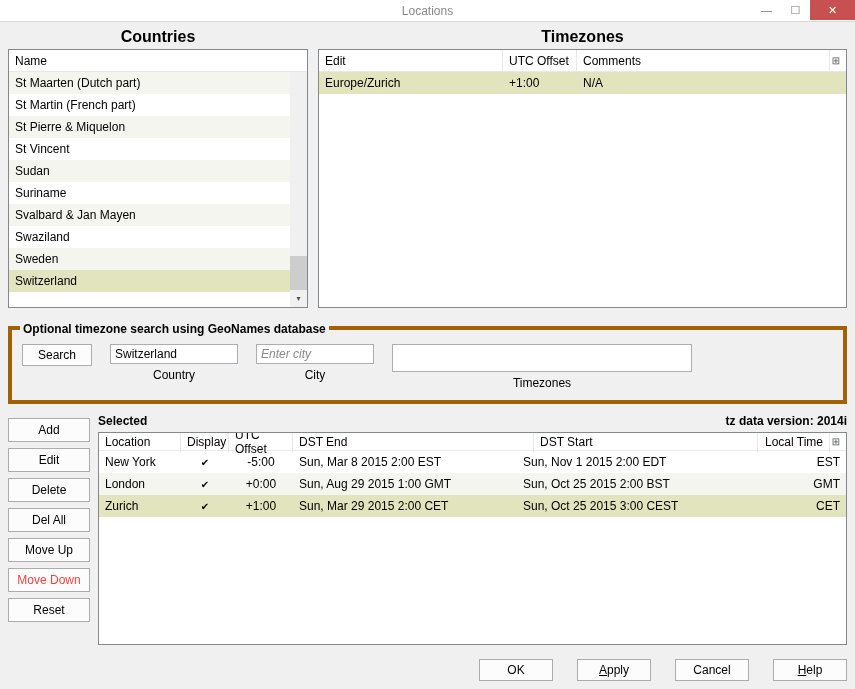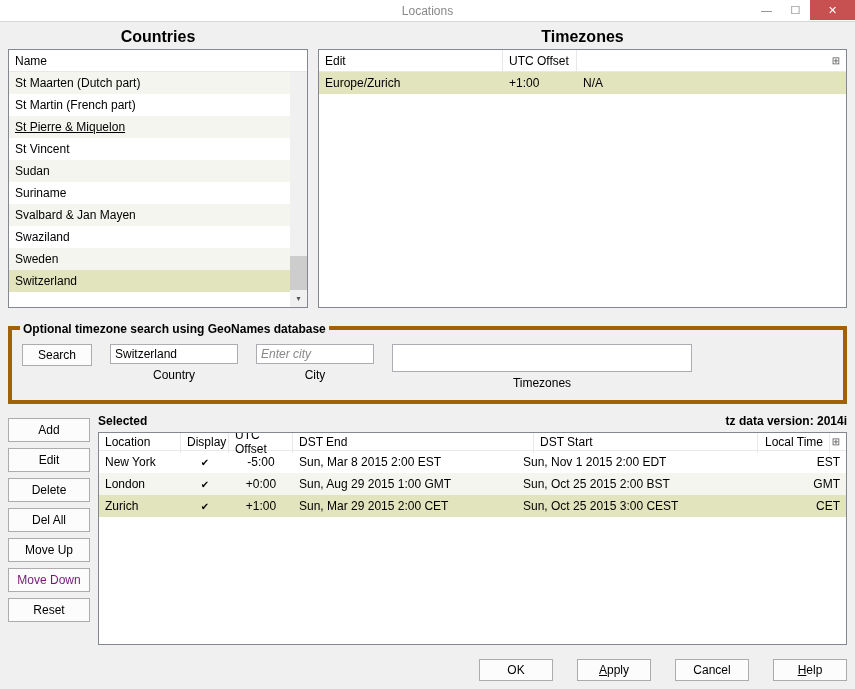--- a/index.html
+++ b/index.html
@@ -37,21 +37,21 @@
 .scrollbar-v { position: absolute; right: 0; top: 22px; bottom: 0; width: 17px; background: #f0f0f0; display: flex; flex-direction: column; }
 .scrollbar-v .thumb { background: #cdcdcd; height: 34px; margin-top: auto; }
 .scrollbar-v .arrow { height: 17px; display: flex; align-items: center; justify-content: center; font-size: 8px; color: #555; }
 
 .groupbox { border: 4px solid #a16207; position: relative; padding: 14px 10px 10px 10px; margin-top: 10px; }
 .groupbox .legend { position: absolute; top: -8px; left: 8px; background: #f0f0f0; padding: 0 3px; font-weight: bold; font-size: 12px; }
 
 .search-row { display: flex; gap: 18px; align-items: flex-start; }
 .search-col { display: flex; flex-direction: column; align-items: center; gap: 4px; }
 .btn { background: #fcfcfc; border: 1px solid #acacac; padding: 3px 12px; font-size: 12px; min-width: 70px; text-align: center; cursor: pointer; font-family: inherit; }
-.btn:disabled { color: #701a75; }
+.btn:disabled { color: #ef4444; }
 .input { border: 1px solid #abadb3; padding: 2px 4px; font-size: 12px; background: #fff; font-family: inherit; height: 20px; }
 .input::placeholder { color: #888; font-style: italic; }
 .tzbox { width: 300px; height: 28px; border: 1px solid #abadb3; background: #fff; }
 
 .bottom-row { display: flex; gap: 8px; flex: 1; min-height: 0; }
 .side-buttons { display: flex; flex-direction: column; gap: 6px; width: 82px; padding-top: 6px; }
 .side-buttons .btn { min-width: 80px; padding: 4px 4px; }
 
 .selected-panel { flex: 1; display: flex; flex-direction: column; }
 .sel-header { display: flex; align-items: center; padding: 2px 0 4px 0; }
@@ -111,21 +111,21 @@
 
       <div class="panel countries">
         <div class="panel-title">Countries</div>
         <div class="listbox">
           <div class="col-header">
             <div class="col name">Name</div>
           </div>
           <div class="rows" id="country-rows">
               <div class="row alt" style="padding-right: 18px;">St Maarten (Dutch part)</div>
               <div class="row" style="padding-right: 18px;">St Martin (French part)</div>
-              <div class="row alt" style="padding-right: 18px; text-decoration: underline;">St Pierre &amp; Miquelon</div>
+              <div class="row alt" style="padding-right: 18px;">St Pierre &amp; Miquelon</div>
               <div class="row" style="padding-right: 18px;">St Vincent</div>
               <div class="row alt" style="padding-right: 18px;">Sudan</div>
               <div class="row" style="padding-right: 18px;">Suriname</div>
               <div class="row alt" style="padding-right: 18px;">Svalbard &amp; Jan Mayen</div>
               <div class="row" style="padding-right: 18px;">Swaziland</div>
               <div class="row alt" style="padding-right: 18px;">Sweden</div>
               <div class="row selected" style="padding-right: 18px;">Switzerland</div>
             </div>
           <div class="scrollbar-v">
             <div class="thumb"></div>
@@ -133,20 +133,21 @@
           </div>
         </div>
       </div>
 
       <div class="panel timezones">
         <div class="panel-title">Timezones</div>
         <div class="listbox">
           <div class="col-header">
             <div class="col zone">Edit</div>
             <div class="col offset">UTC Offset</div>
+            <div class="col comments">Comments</div>
             <div class="picker-icon">⊞</div>
           </div>
           <div class="rows" id="tz-rows">
               <div class="row tzrow selected">
                 <div class="cell zone">Europe/Zurich</div>
                 <div class="cell offset">+1:00</div>
                 <div class="cell comments">N/A</div>
               </div>
             </div>
         </div>

